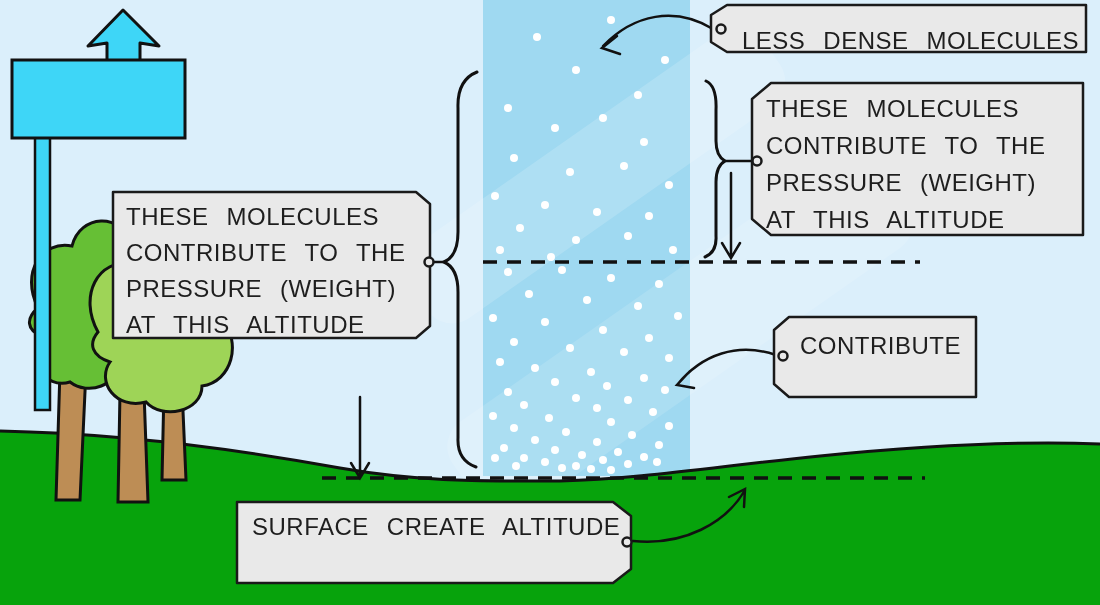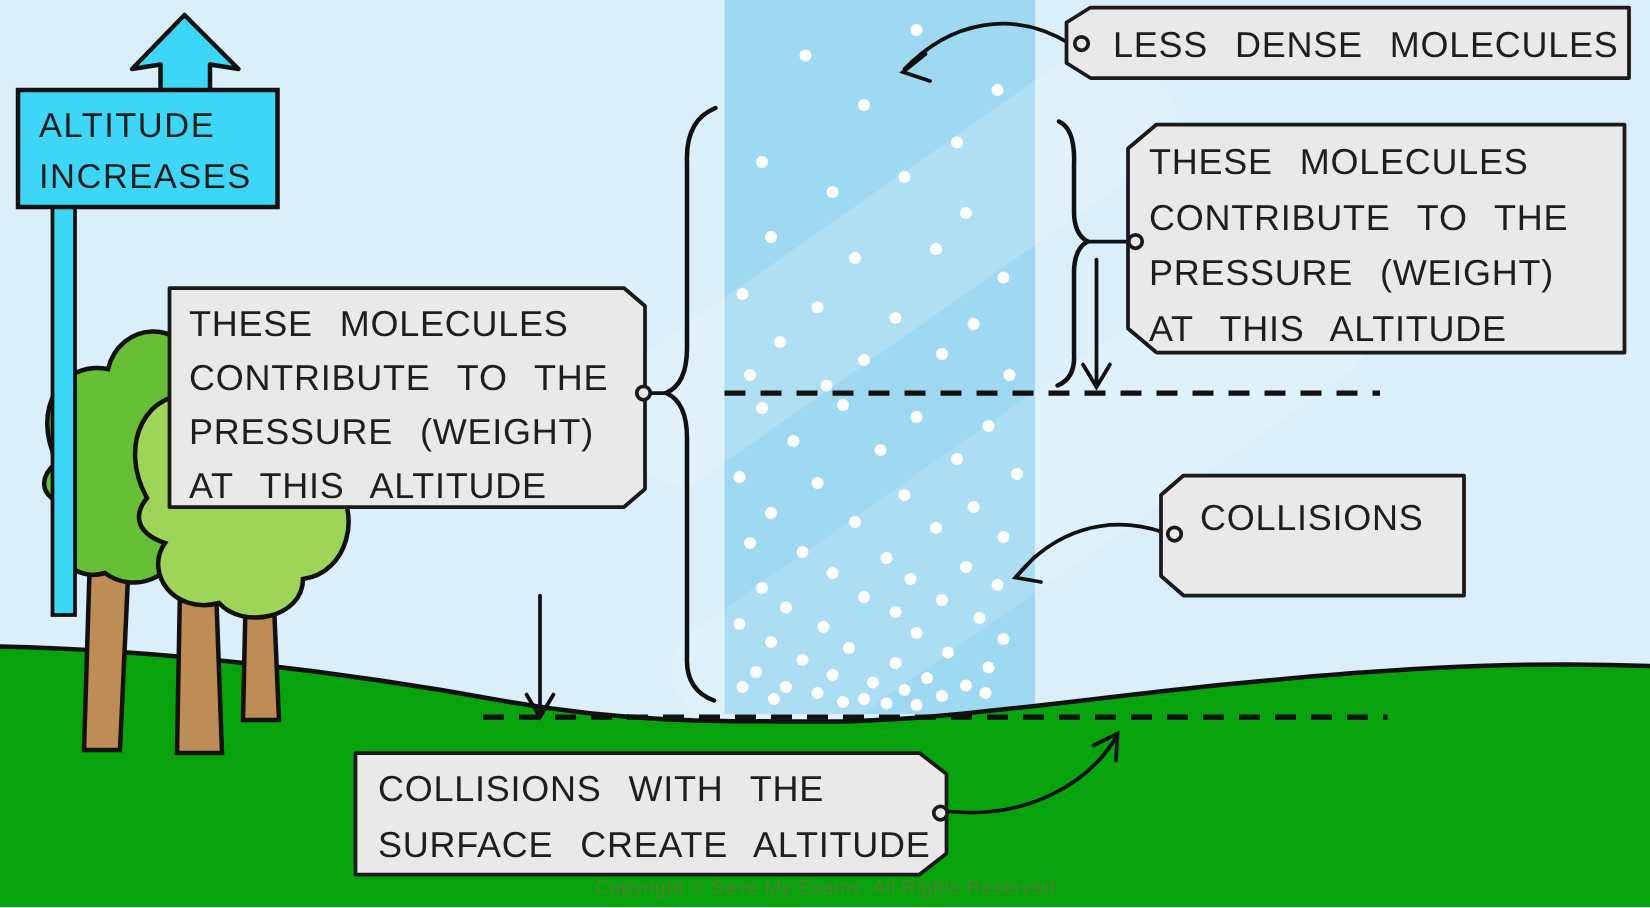--- a/index.html
+++ b/index.html
@@ -16,21 +16,21 @@
   .dot{position:absolute;border-radius:50%;background:var(--c-dot,#fff);}
   .streak{position:absolute;z-index:2;background:rgba(255,255,255,0.16);border-radius:30px;transform:rotate(-35deg);}
   #art{position:absolute;inset:0;z-index:3;}
   .label-text{
     position:absolute;z-index:4;font-size:24px;letter-spacing:0.5px;
     word-spacing:0.45em;white-space:nowrap;color:var(--c-text,#1e1e1e);
   }
   .label-text div{height:37px;line-height:37px;}
   #sign-text{top:66px;left:26px;font-size:23px;letter-spacing:1px;}
   #sign-text div{height:34px;line-height:34px;}
-  #less-dense-text{top:12px;left:742px;}
+  #less-dense-text{top:22px;left:742px;}
   #pressure-right-text{top:90px;left:766px;}
   #pressure-left-text{top:199px;left:126px;}
   #pressure-left-text div{height:36px;line-height:36px;}
   #more-dense-text{top:326px;left:800px;line-height:39px;}
   #more-dense-text div{height:39px;line-height:39px;}
   #collisions-text{top:508px;left:252px;}
   #copyright{
     position:absolute;z-index:4;left:0;right:0;top:584px;text-align:center;
     font-size:13.5px;color:var(--c-copyright,#567d36);opacity:0.85;
     letter-spacing:0.2px;
@@ -171,46 +171,40 @@
       <path d="M789,317 L976,317 L976,397 L789,397 L774,384 L774,330 Z"></path>
       <path d="M237,502 L613,502 L631,516 L631,569 L613,583 L237,583 Z"></path>
       <circle cx="721" cy="29" r="4.5"></circle>
       <circle cx="757" cy="161" r="4.5"></circle>
       <circle cx="429" cy="262" r="4.5"></circle>
       <circle cx="783" cy="356" r="4.5"></circle>
       <circle cx="627" cy="542" r="4.5"></circle>
     </g>
   </svg>
 
-  <div class="label-text" id="sign-text">
-    <div>ALTITUDE</div>
-    <div>INCREASES</div>
-  </div>
 
   <div class="label-text" id="less-dense-text">
     <div>LESS DENSE MOLECULES</div>
   </div>
 
   <div class="label-text" id="pressure-right-text">
     <div>THESE MOLECULES</div>
     <div>CONTRIBUTE TO THE</div>
     <div>PRESSURE (WEIGHT)</div>
     <div>AT THIS ALTITUDE</div>
   </div>
 
   <div class="label-text" id="pressure-left-text">
     <div>THESE MOLECULES</div>
     <div>CONTRIBUTE TO THE</div>
     <div>PRESSURE (WEIGHT)</div>
     <div>AT THIS ALTITUDE</div>
   </div>
 
   <div class="label-text" id="more-dense-text">
-    <div>COLLISIONS</div>
+    <div>CONTRIBUTE</div>
   </div>
 
   <div class="label-text" id="collisions-text">
-    <div>COLLISIONS WITH THE</div>
     <div>SURFACE CREATE ALTITUDE</div>
   </div>
 
-  <div id="copyright">Copyright © Save My Exams. All Rights Reserved</div>
 </div>
 
 </body></html>

